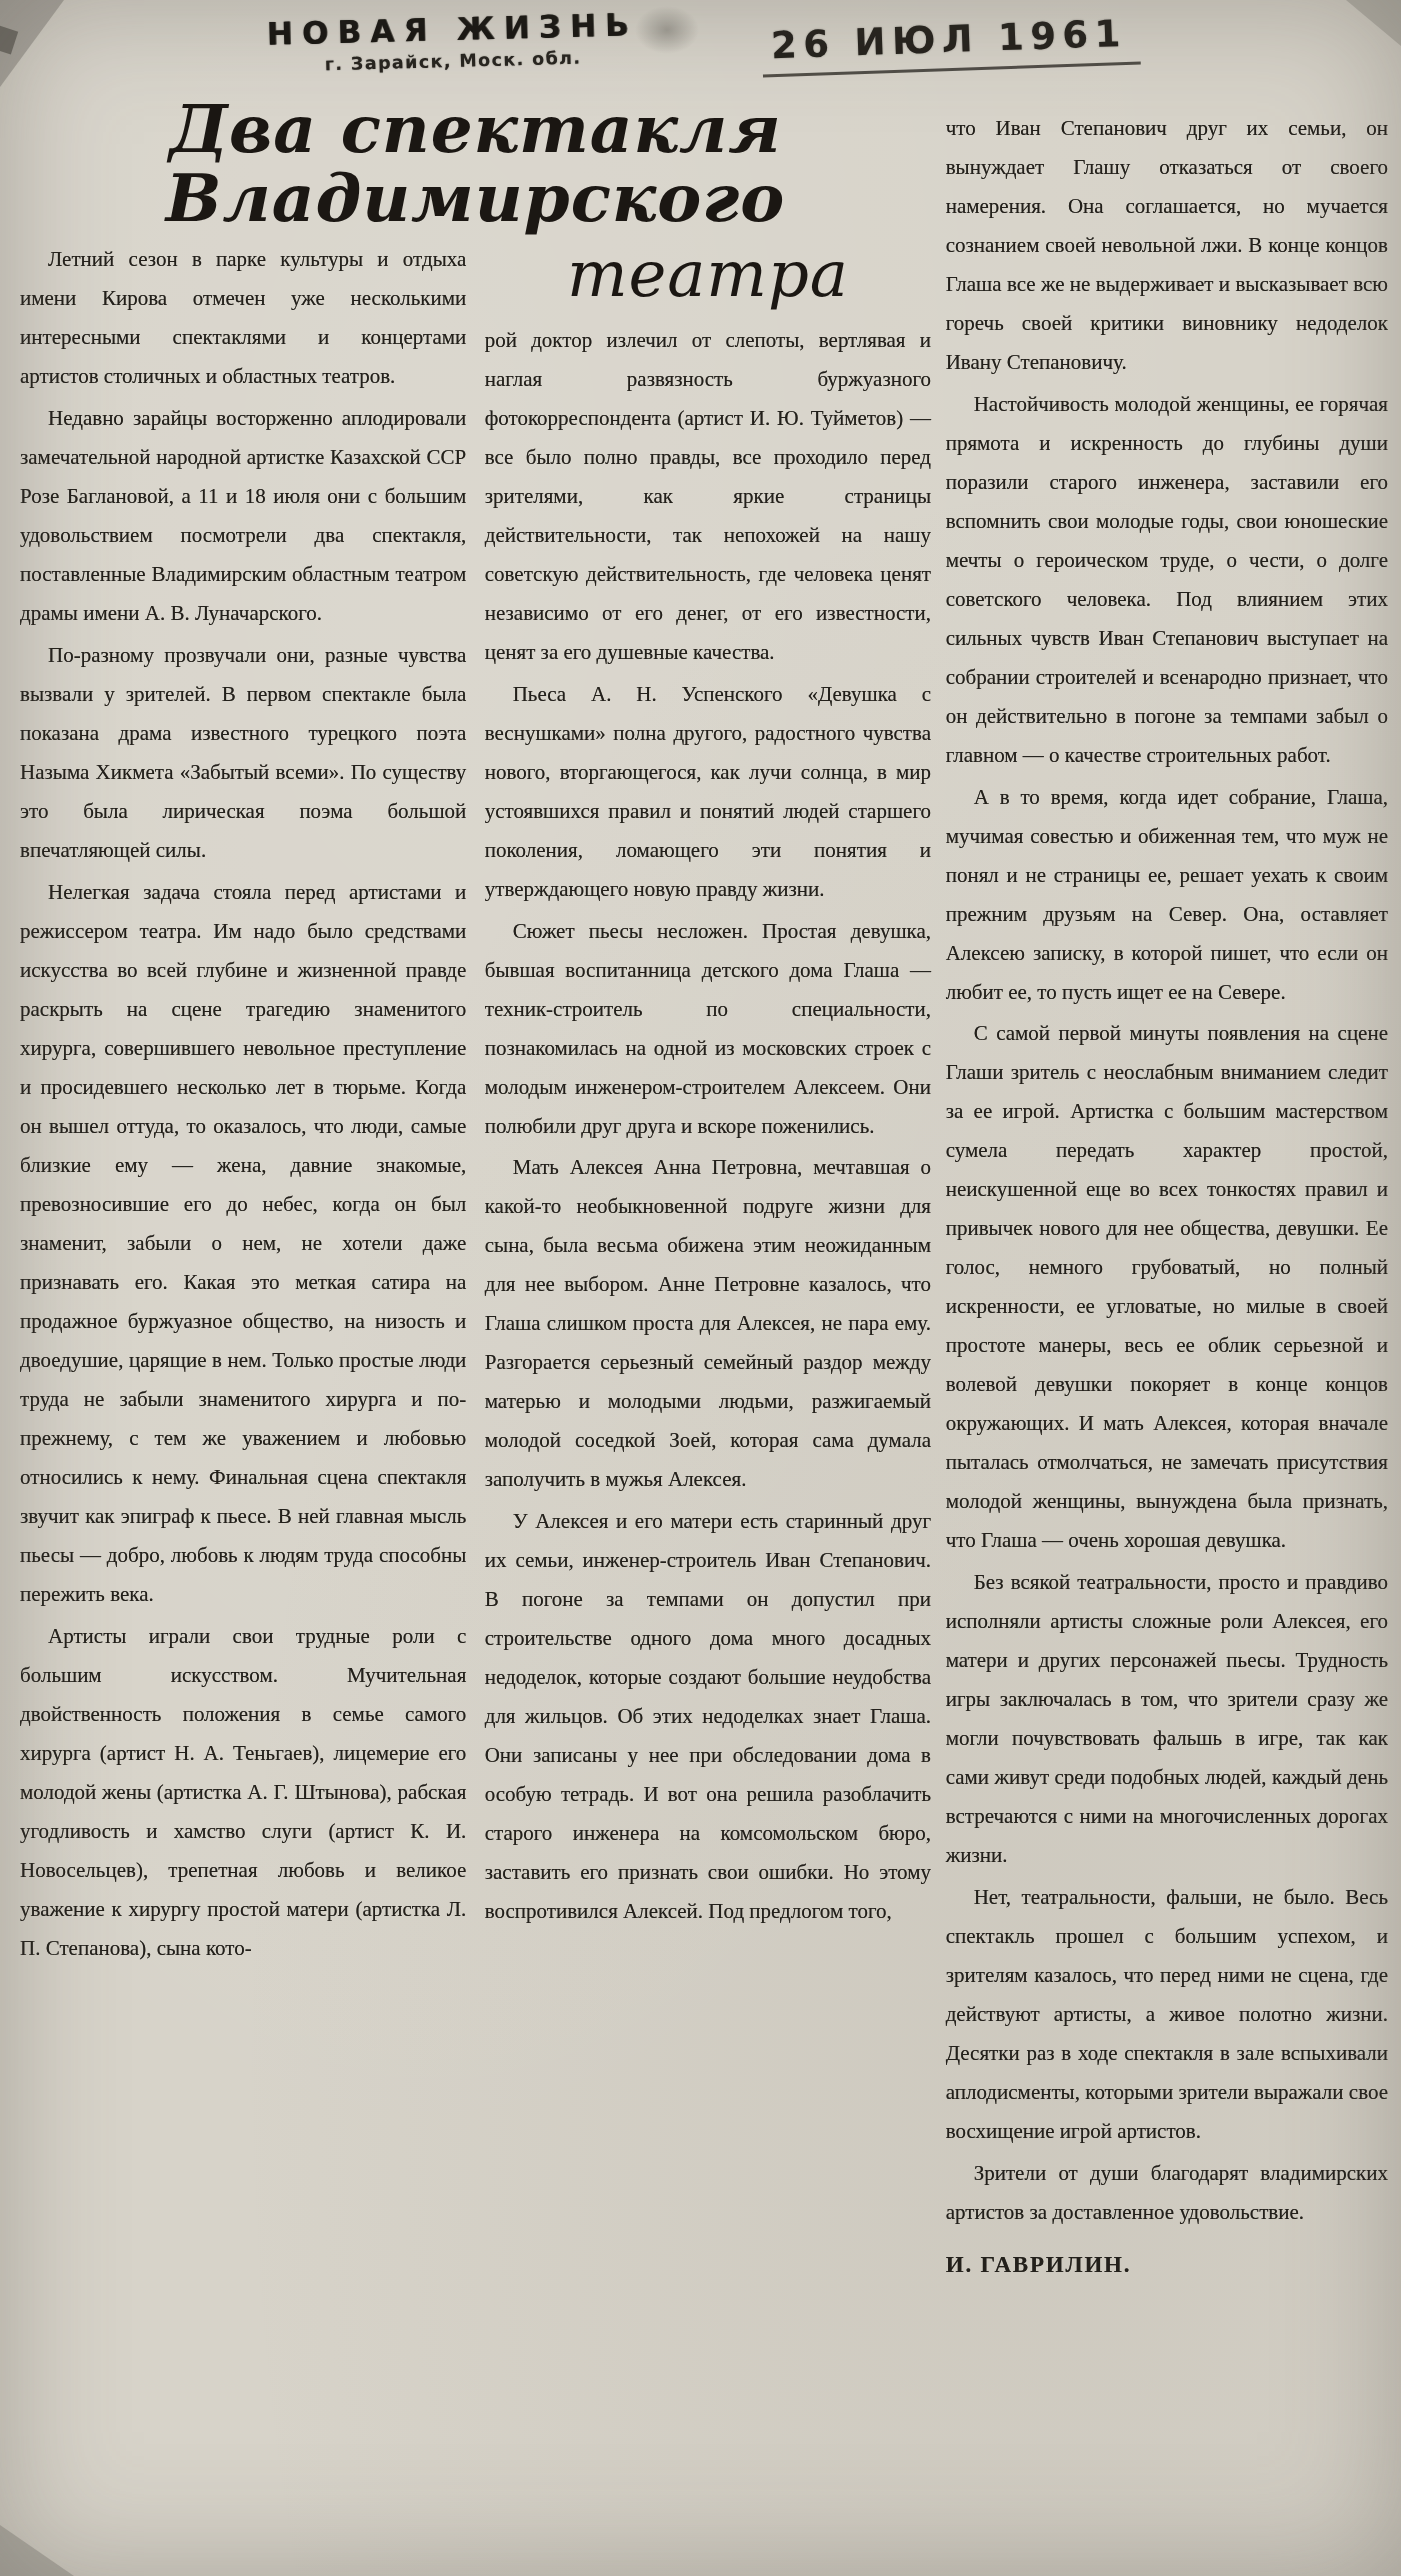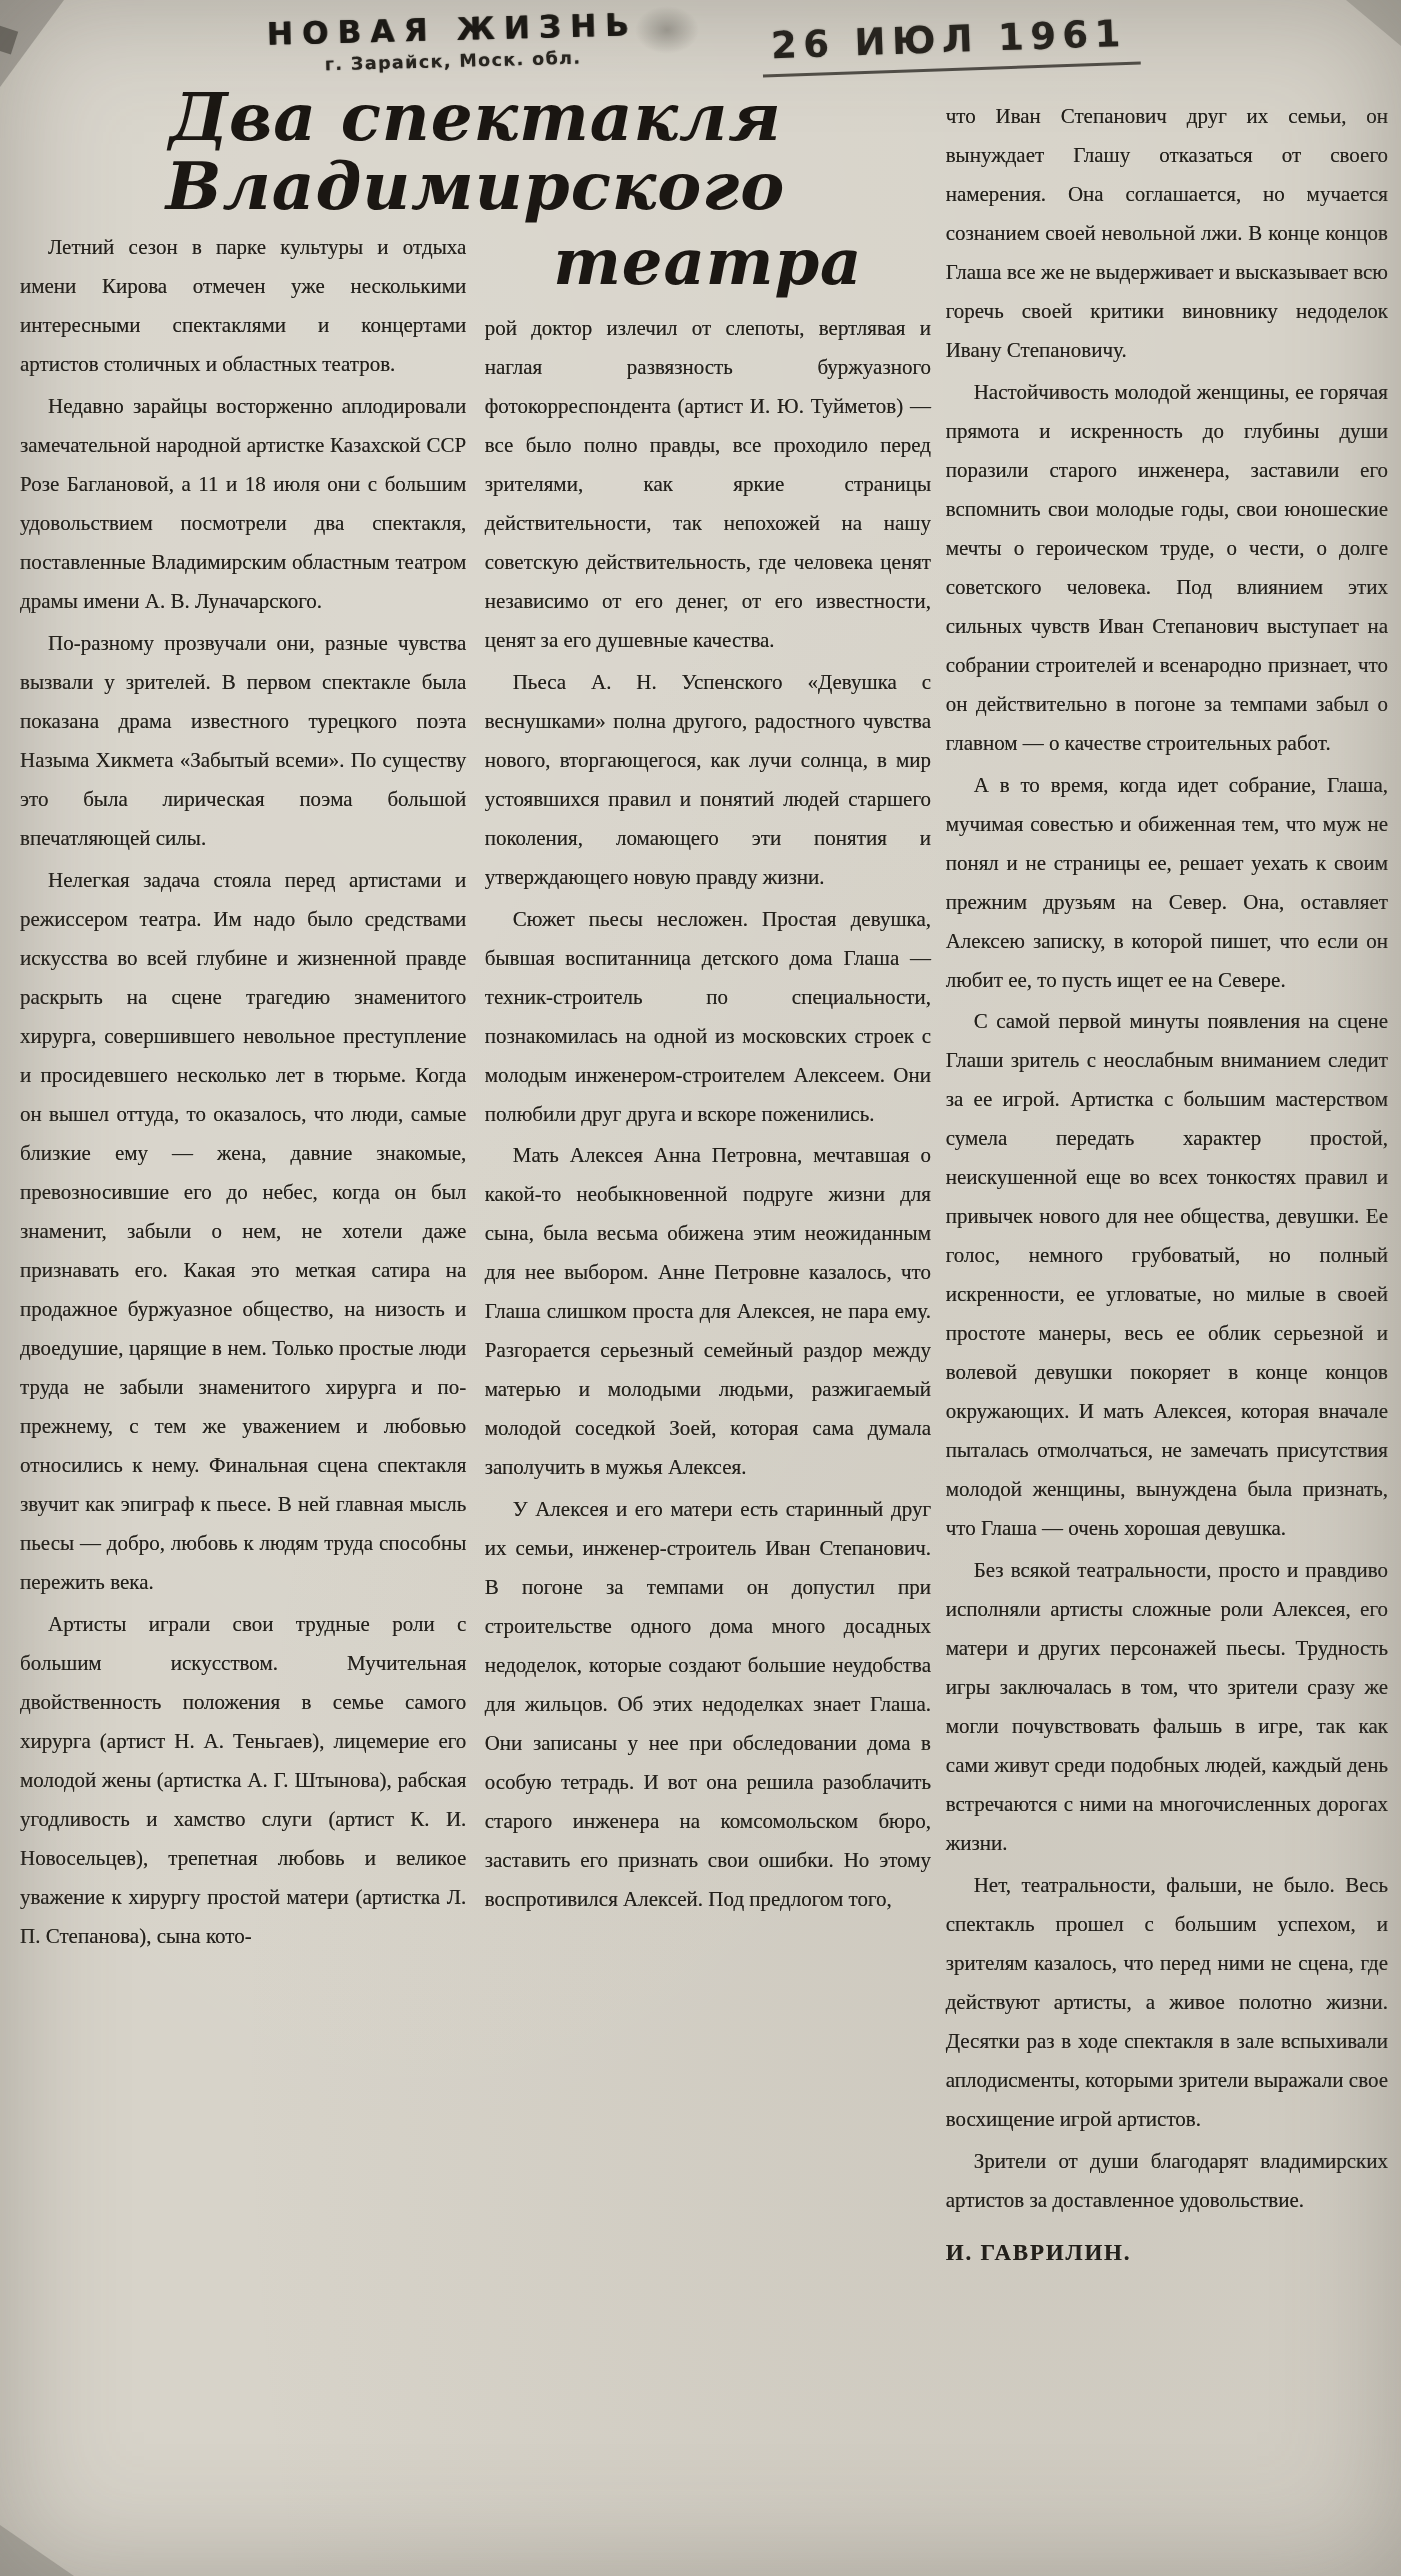--- a/index.html
+++ b/index.html
@@ -68,38 +68,39 @@
     border-bottom: 3.7px solid rgba(35,32,27,.75);
     padding: 0 13px 7.4px 9.2px;
   }
 
   
   .content {
     position: relative;
     display: flex;
     gap: 14.7px;
     padding: 77px 13px 0 20px;
+    margin-top: 12px;
   }
   .left-block { flex: 0 0 911px; }
   .title1 {
     margin: 5.5px 0 7.4px;
     font-family: "DejaVu Serif", serif;
     font-style: italic;
     font-weight: 700;
     font-size: 66px;
     line-height: 1.05;
     letter-spacing: 0.9px;
     text-align: center;
     color: #1b1713;
   }
   .title2 {
     margin: 1.8px 0 14.7px;
     font-family: "DejaVu Serif", serif;
     font-style: italic;
-    font-weight: 700;
+    font-weight: 400;
     font-size: 64px;
     line-height: 1;
     letter-spacing: 0.9px;
     text-align: center;
     color: #1b1713;
   }
   .two-cols { display: flex; gap: 18.4px; }
   .col { flex: 1 1 0; }
   .col3 { flex: 1 1 auto; padding-top: 20px; }
 

